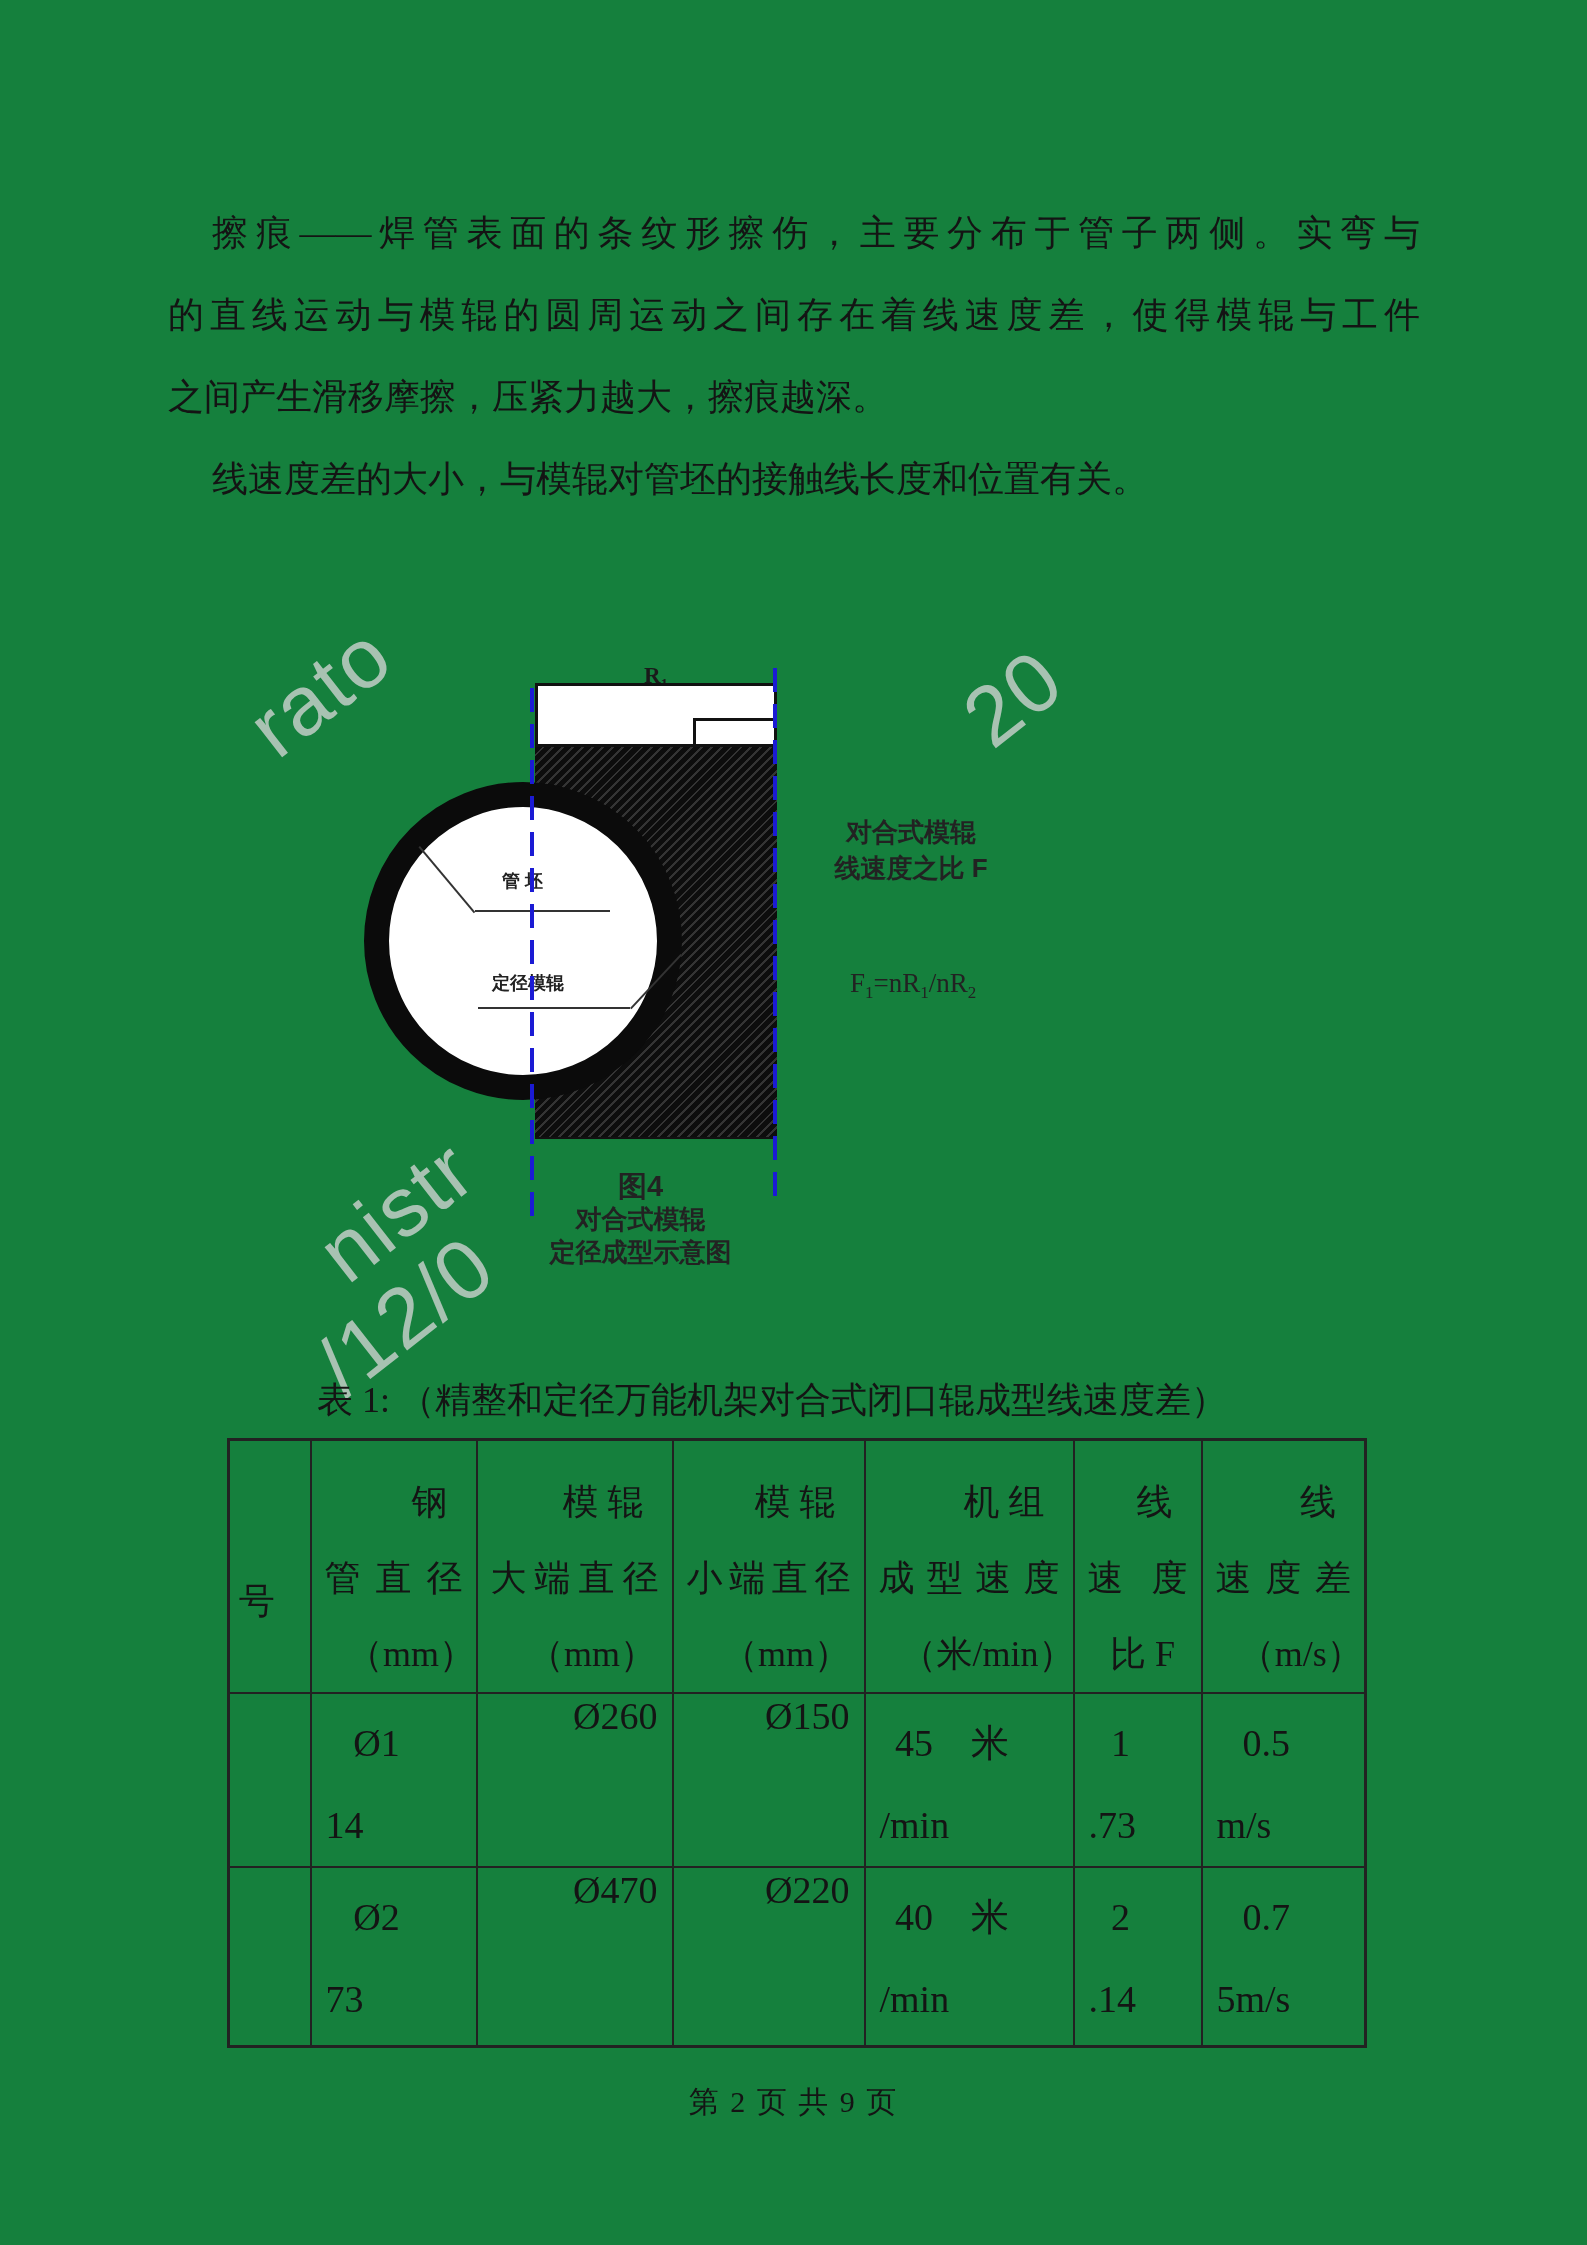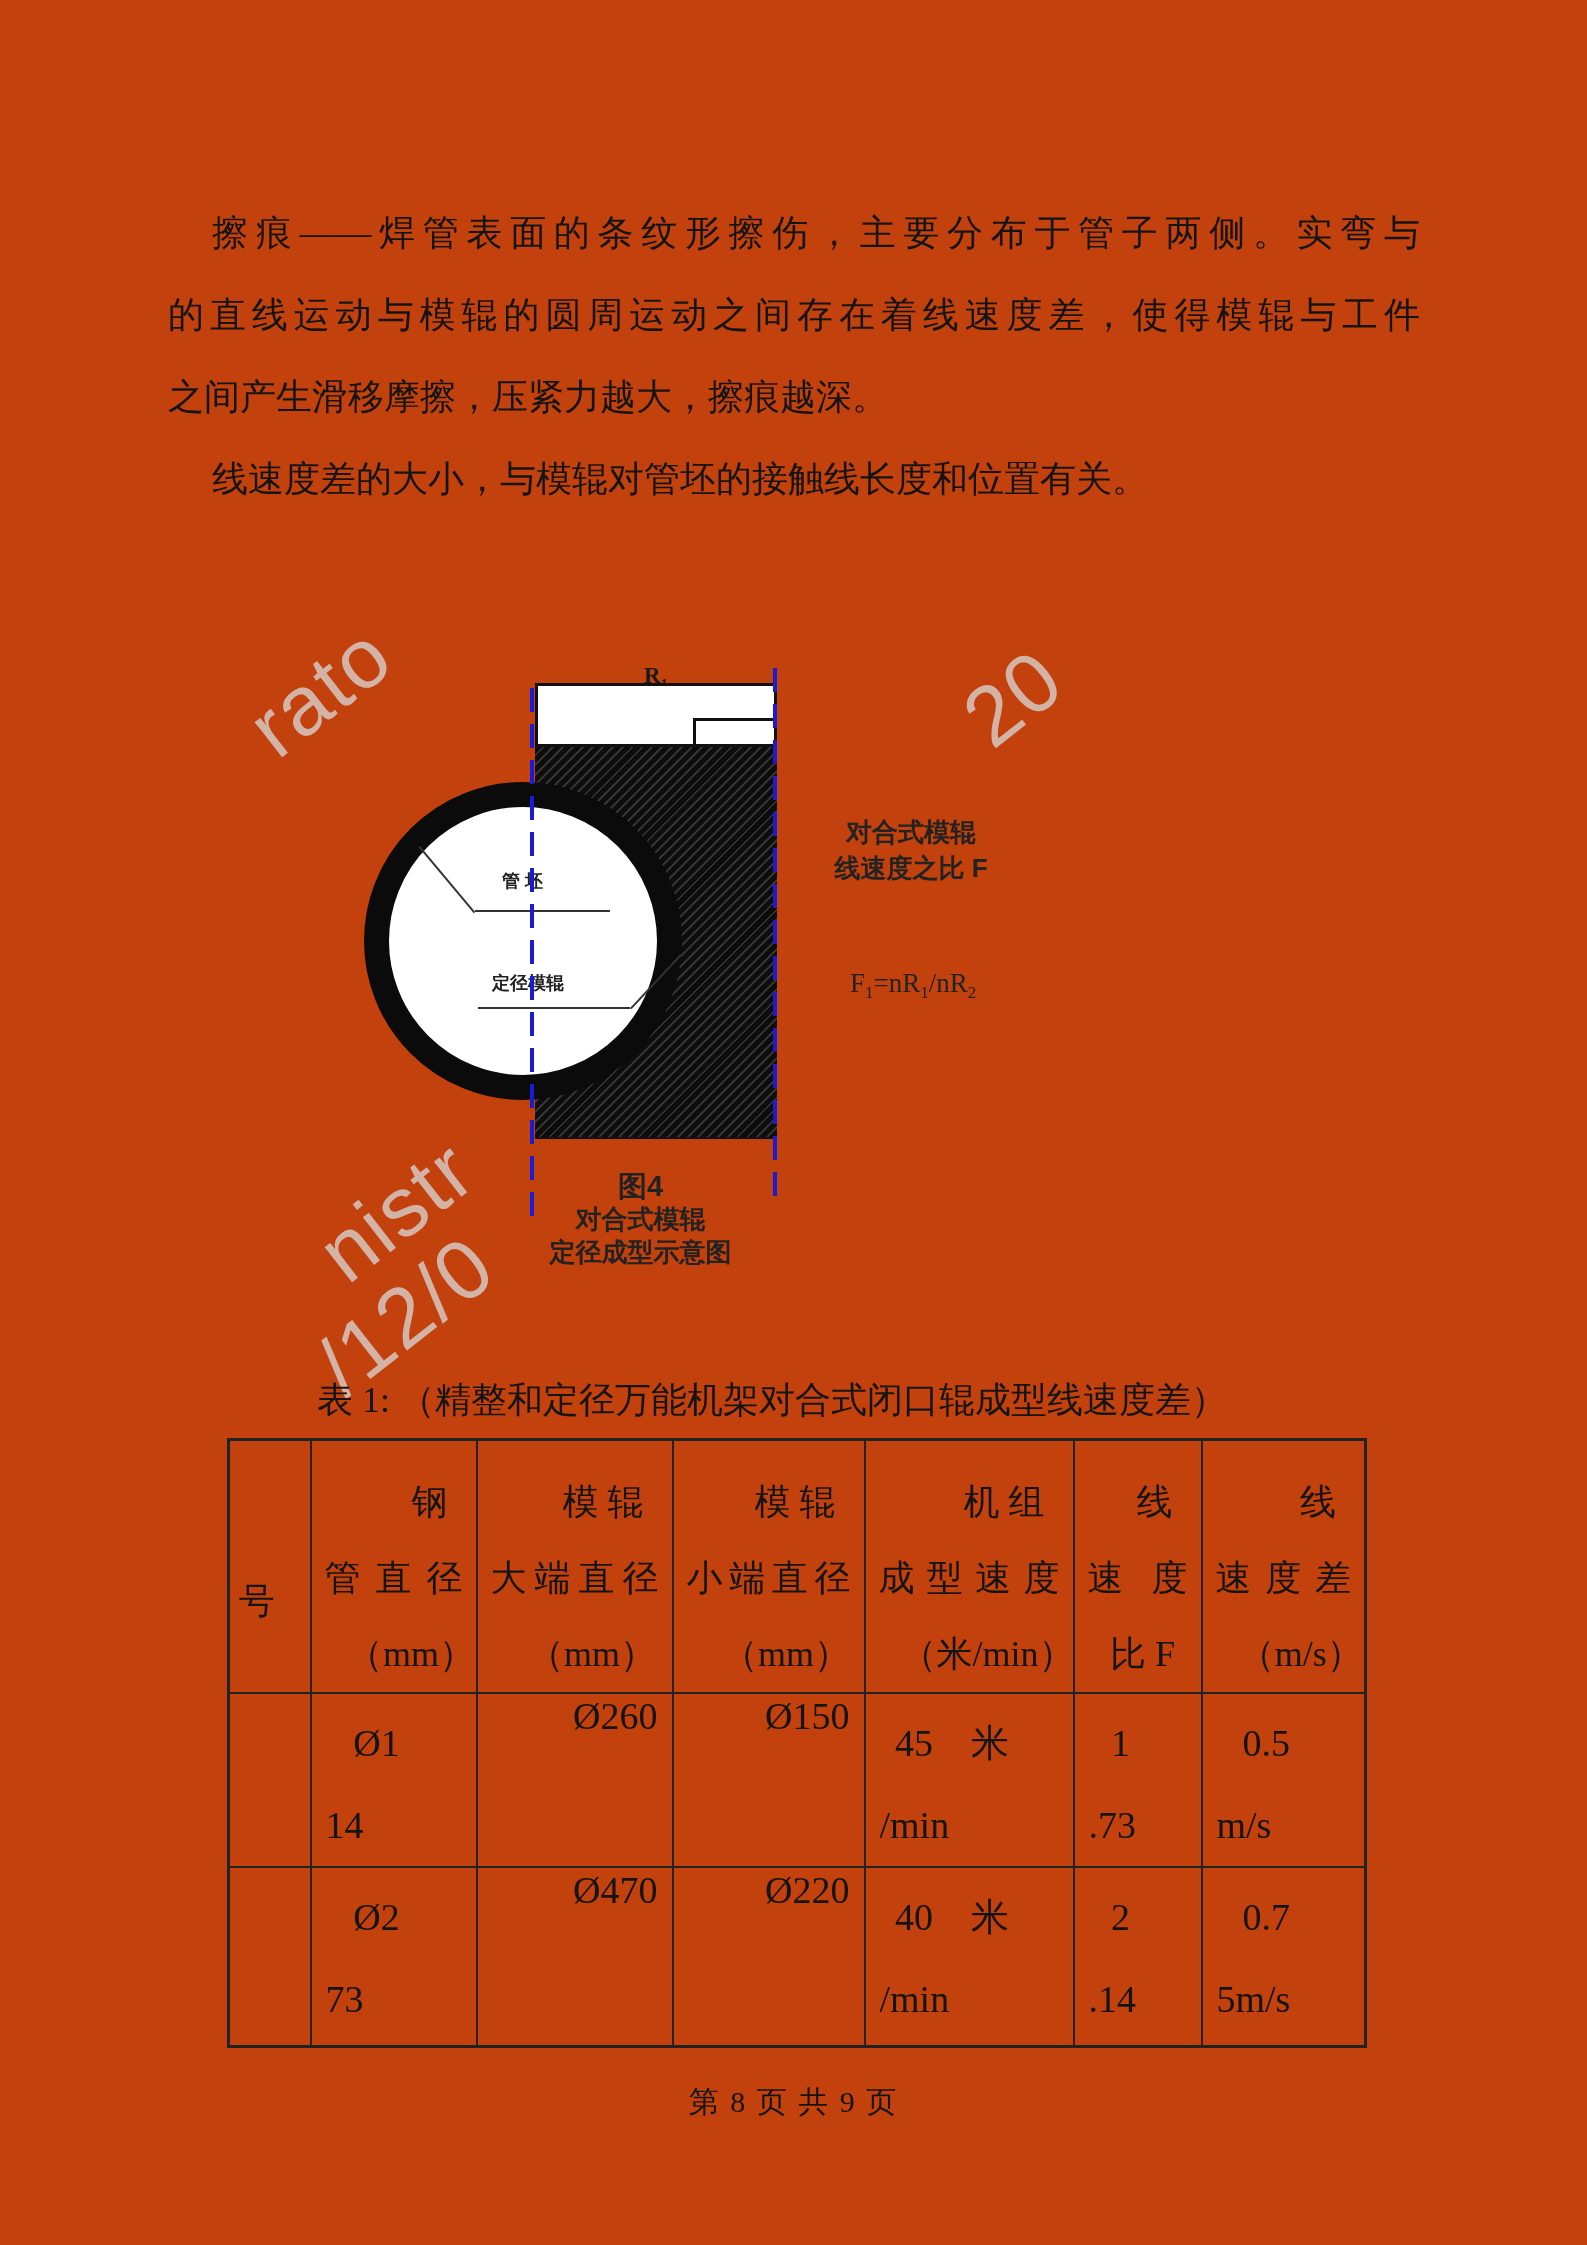--- a/index.html
+++ b/index.html
@@ -1,17 +1,17 @@
 <!DOCTYPE html>
 <html><head>
 <meta charset="utf-8">
 <style>
   html,body{margin:0;padding:0;background:#888;}
   .page{
-    position:relative; width:1587px; height:2245px; background:#c2410c;
+    position:relative; width:1587px; height:2245px; background:#15803d;
     margin:0 auto; overflow:hidden;
     font-family:"Liberation Serif","DejaVu Serif",serif; color:#1a1a1a;
   }
   
   .body-text{
     position:absolute; left:168px; top:192px; width:1252px;
     font-size:36px; line-height:82px; color:#141414;
   }
   .bline{white-space:nowrap;}
   .bline.just{text-align:justify; text-align-last:justify; white-space:normal;}
@@ -277,15 +277,15 @@
       <td>
             <div class="dcell">
               <div class="la">0.7</div>
               <div class="lb">5m/s</div>
             </div>
           </td>
     </tr>
   </tbody>
     </table>
 
-  <div class="footer">第 8 页 共 9 页</div>
+  <div class="footer">第 2 页 共 9 页</div>
 
 </div>
 
 </body></html>

